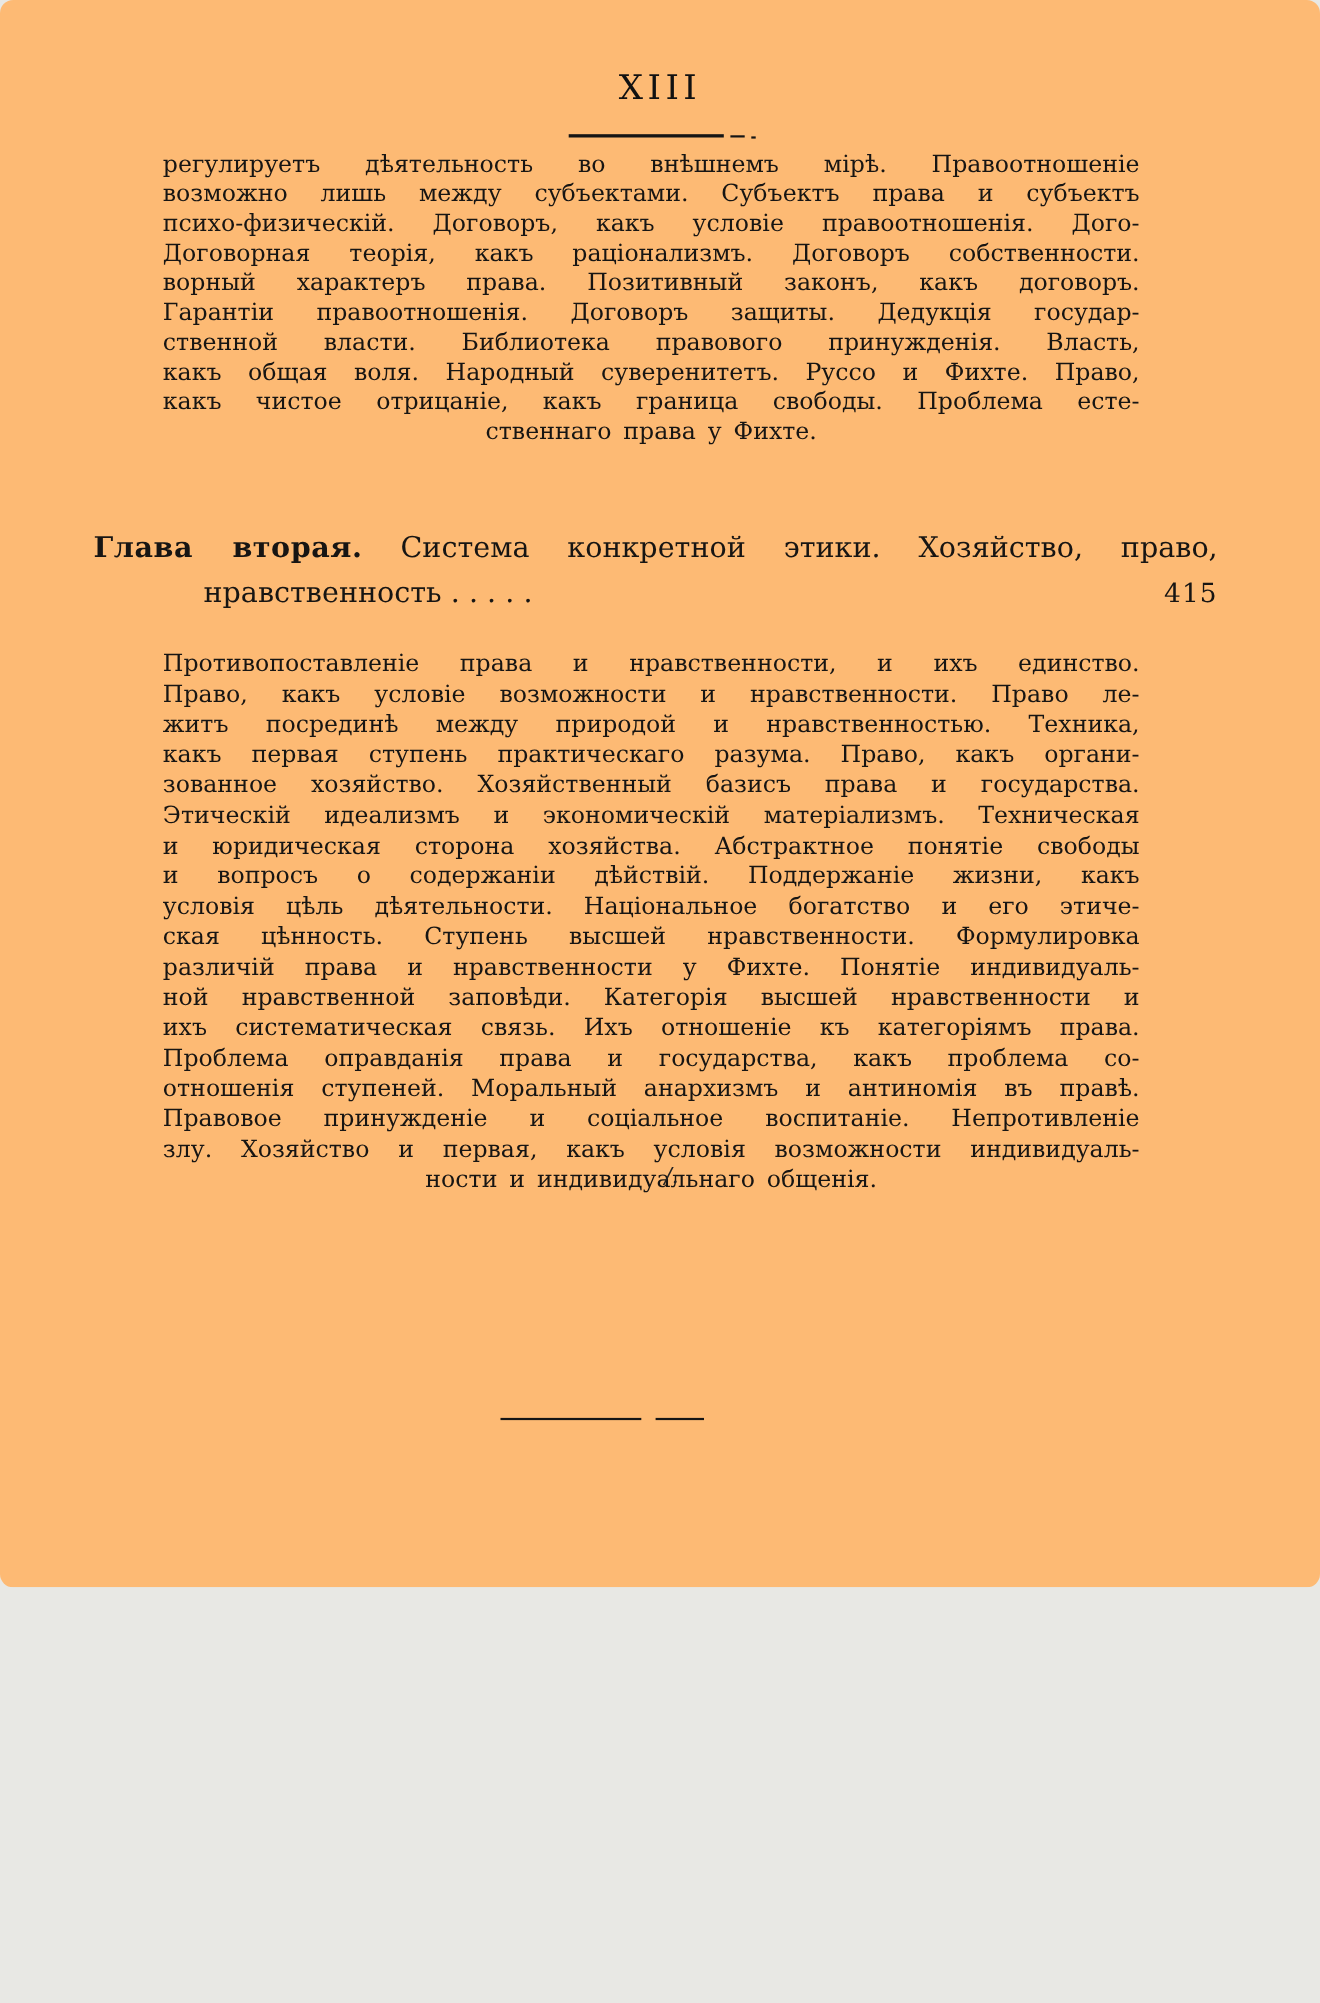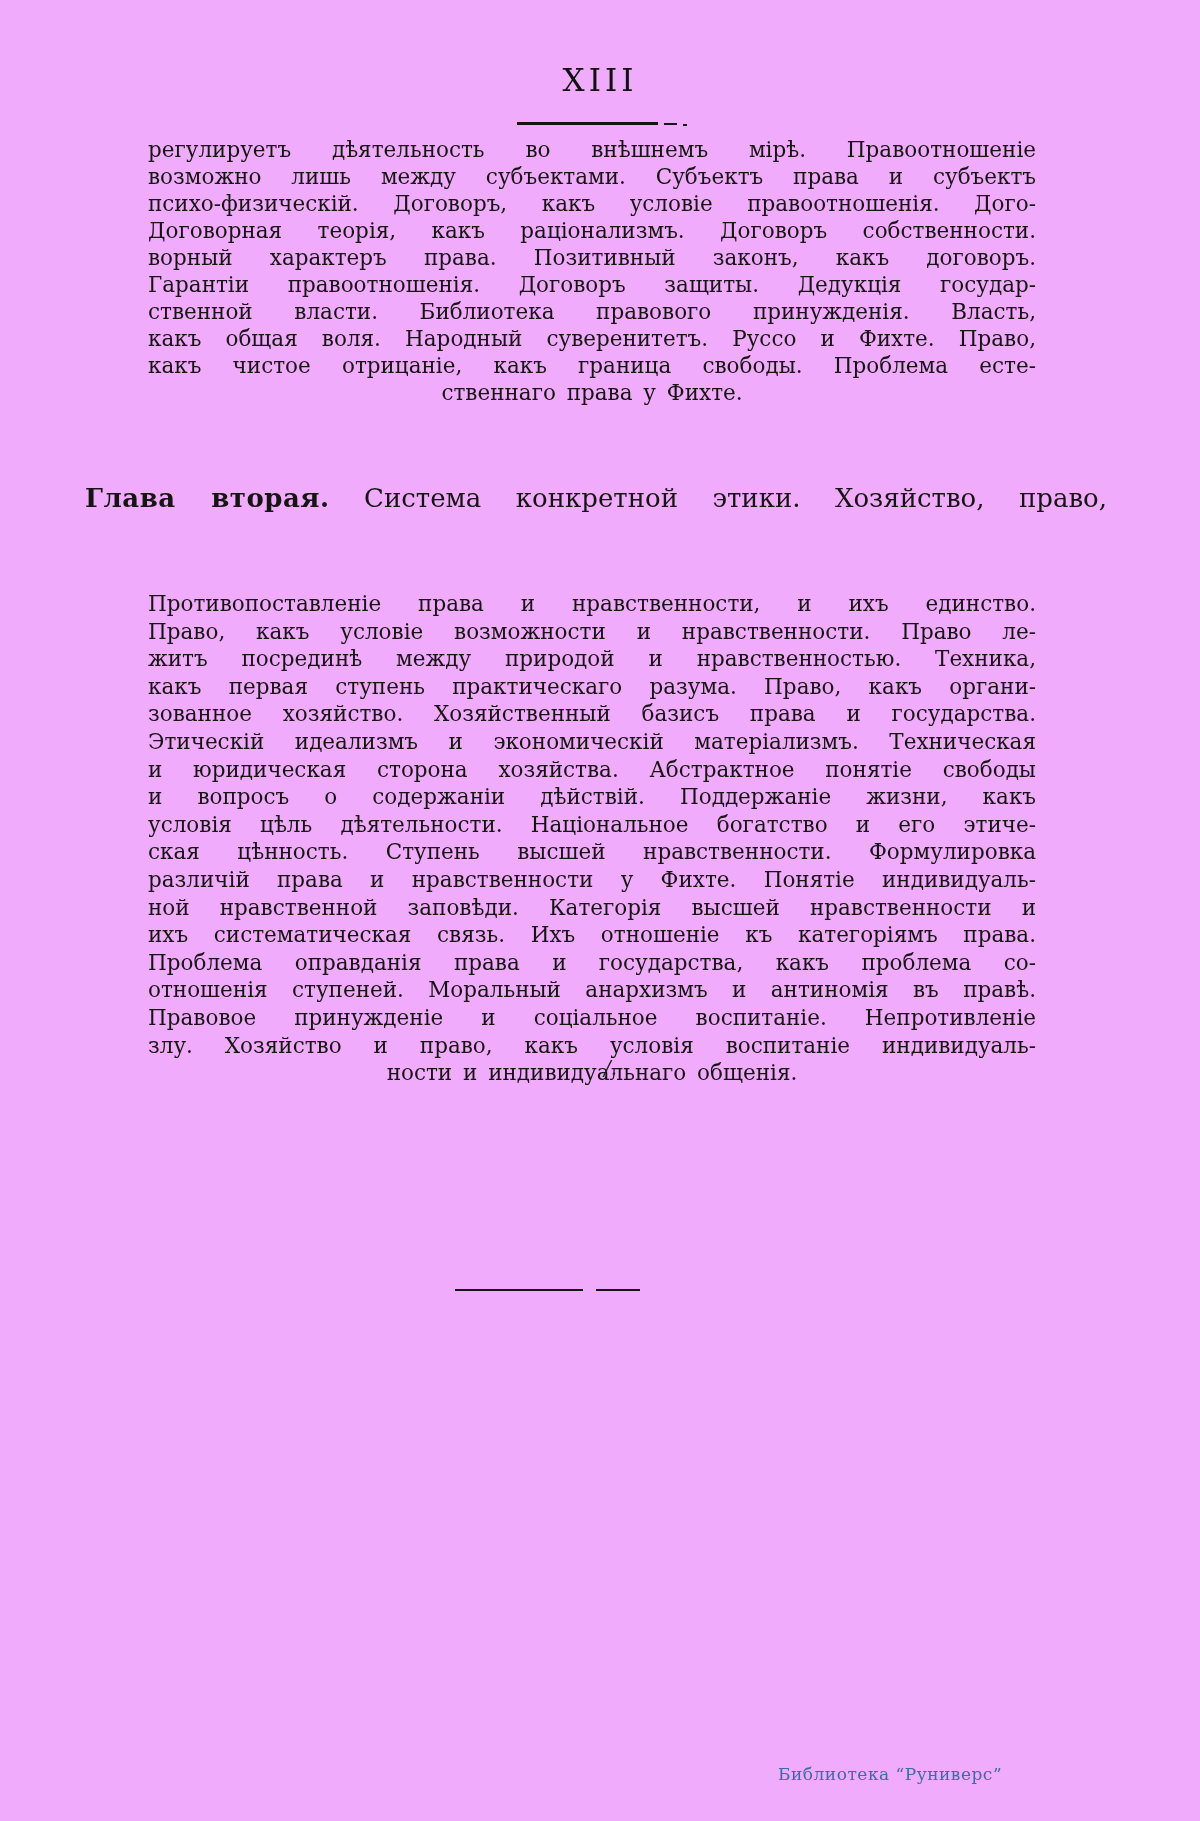--- a/index.html
+++ b/index.html
@@ -1,22 +1,23 @@
 <!DOCTYPE html>
 <html><head>
 <meta charset="utf-8">
 <style>
   html,body{margin:0;padding:0;background:#e8e8e4;}
   .page{
     position:relative;
-    width:1200px;height:1821px;
-    background:#f0abfc;
+    width:1200px;height:1443px;
+    background:#fdba74;
     font-family:"DejaVu Serif", serif;
     color:#171513;
     overflow:hidden;
+    border-radius:12px;
   }
   .roman{
     position:absolute;top:62px;left:0;width:100%;
     text-align:center;
     font-size:31px;letter-spacing:4px;
     color:#111;
   }
   .rule{position:absolute;background:#151515;}
   .rule-a{left:517px;top:122px;width:141px;height:3px;}
   .rule-b{left:664px;top:123px;width:13px;height:2px;}
@@ -71,41 +72,45 @@
         <div class="tline">какъ чистое отрицаніе, какъ граница свободы. Проблема есте-</div>
       </div>
     <div class="cline">ственнаго права у Фихте.</div>
   </div>
 
   <div class="chapter">
     <div class="chapter-line1">
       <span class="chapter-label">Глава вторая.</span>
       <span>Система конкретной этики. Хозяйство, право,</span>
     </div>
+    <div class="chapter-line2">
+      <span class="title2">нравственность . . . . .</span>
+      <span class="chapter-page">415</span>
+    </div>
   </div>
 
   <div class="para para-2">
     <div>
         <div class="tline">Противопоставленіе права и нравственности, и ихъ единство.</div>
         <div class="tline">Право, какъ условіе возможности и нравственности. Право ле-</div>
         <div class="tline">житъ посрединѣ между природой и нравственностью. Техника,</div>
         <div class="tline">какъ первая ступень практическаго разума. Право, какъ органи-</div>
         <div class="tline">зованное хозяйство. Хозяйственный базисъ права и государства.</div>
         <div class="tline">Этическій идеализмъ и экономическій матеріализмъ. Техническая</div>
         <div class="tline">и юридическая сторона хозяйства. Абстрактное понятіе свободы</div>
         <div class="tline">и вопросъ о содержаніи дѣйствій. Поддержаніе жизни, какъ</div>
         <div class="tline">условія цѣль дѣятельности. Національное богатство и его этиче-</div>
         <div class="tline">ская цѣнность. Ступень высшей нравственности. Формулировка</div>
         <div class="tline">различій права и нравственности у Фихте. Понятіе индивидуаль-</div>
         <div class="tline">ной нравственной заповѣди. Категорія высшей нравственности и</div>
         <div class="tline">ихъ систематическая связь. Ихъ отношеніе къ категоріямъ права.</div>
         <div class="tline">Проблема оправданія права и государства, какъ проблема со-</div>
         <div class="tline">отношенія ступеней. Моральный анархизмъ и антиномія въ правѣ.</div>
         <div class="tline">Правовое принужденіе и соціальное воспитаніе. Непротивленіе</div>
-        <div class="tline">злу. Хозяйство и право, какъ условія воспитаніе индивидуаль-</div>
+        <div class="tline">злу. Хозяйство и первая, какъ условія возможности индивидуаль-</div>
       </div>
     <div class="cline">ности и индивидуальнаго общенія.</div>
   </div>
 
   <div class="stray">/.</div>
 
   <div class="rule" style="left:455px;top:1289px;width:128px;height:2px;"></div>
   <div class="rule" style="left:596px;top:1289px;width:44px;height:2px;"></div>
 
   <div class="watermark">Библиотека “Руниверс”</div>

